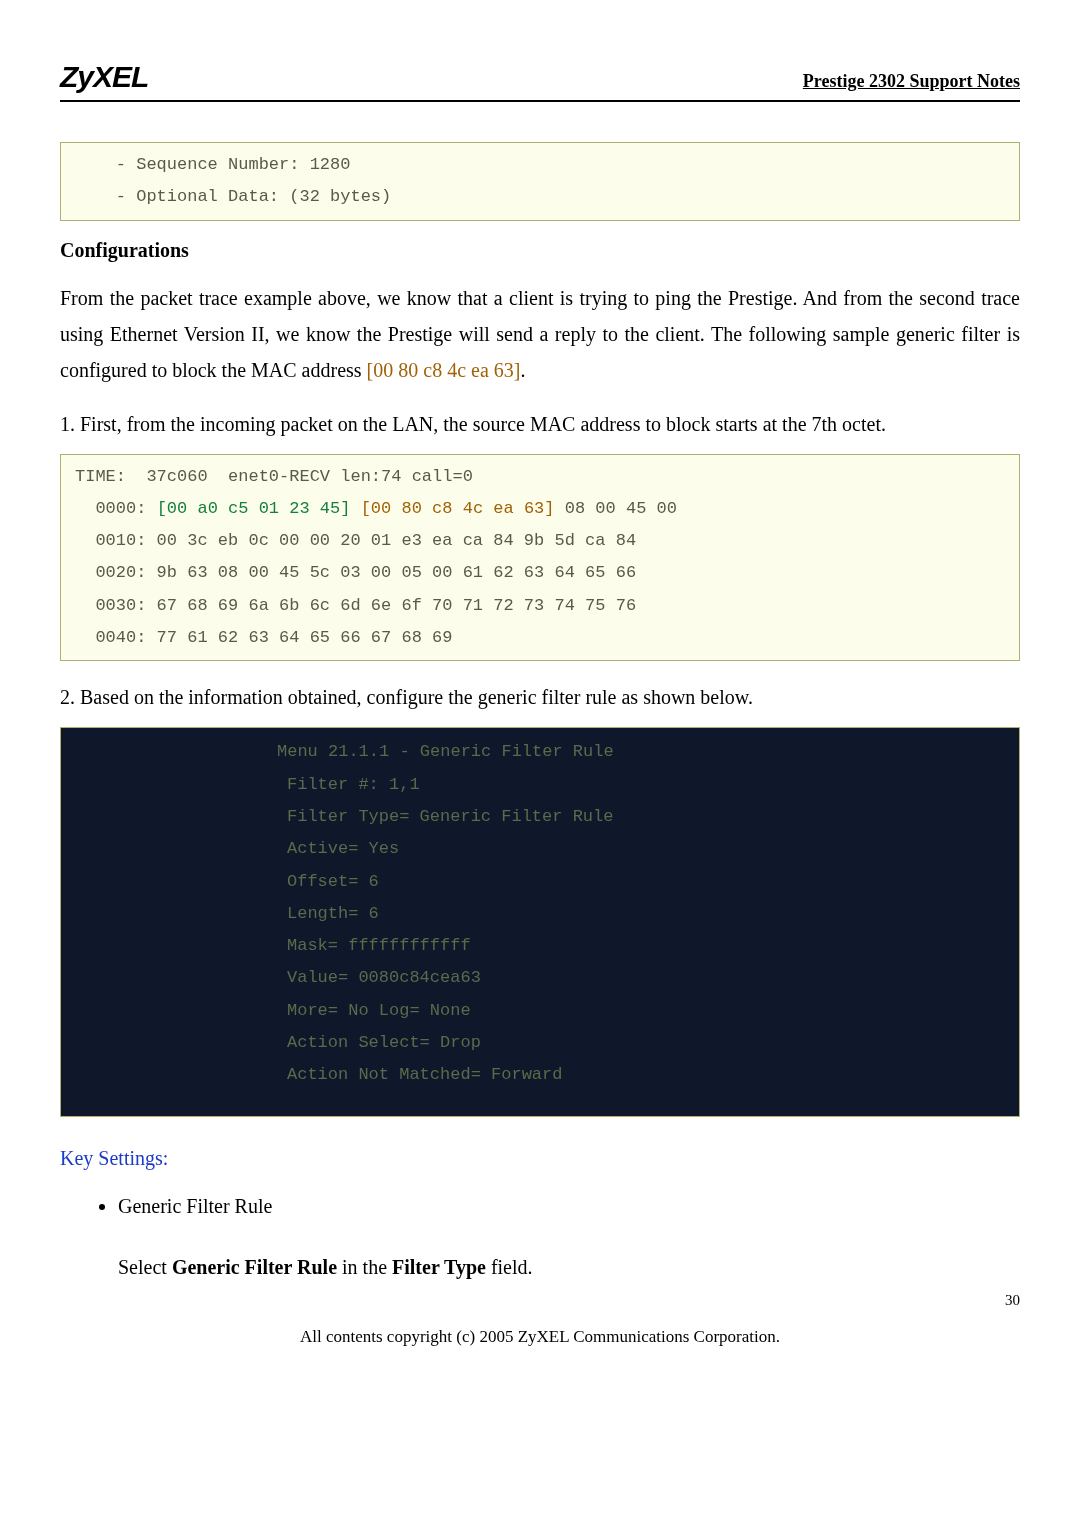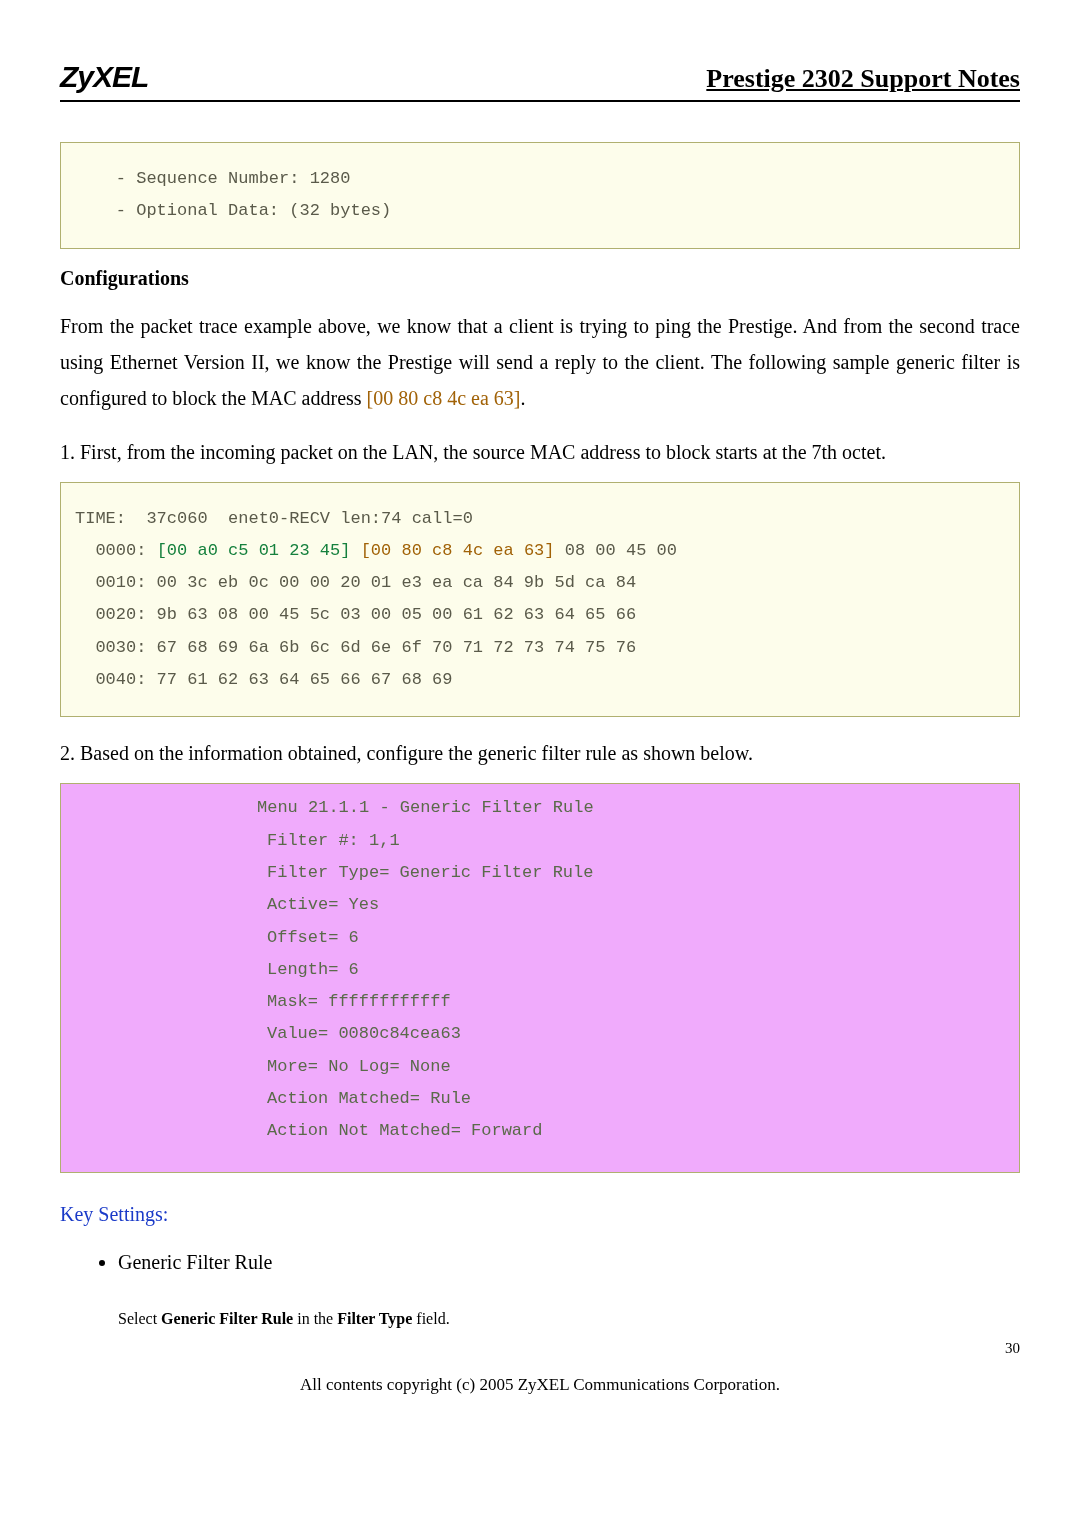--- a/index.html
+++ b/index.html
@@ -20,34 +20,34 @@
   .logo {
     font-family: Arial, Helvetica, sans-serif;
     font-weight: 900;
     font-style: italic;
     font-size: 30px;
     letter-spacing: -1px;
   }
   .header-title {
     font-family: "Times New Roman", Times, serif;
     font-weight: bold;
-    font-size: 26px;
+    font-size: 18px;
     text-decoration: underline;
   }
   .header-rule {
     border: none;
     border-top: 2px solid #000;
     margin-top: 2px;
     margin-bottom: 40px;
   }
   .code-block {
     background: #fdfdeb;
     border: 1px solid #b0b070;
     margin: 8px 0 18px 0;
-    padding: 20px 14px;
+    padding: 6px 14px;
     font-family: "Courier New", Courier, monospace;
     font-size: 17px;
     color: #5a5a4a;
     line-height: 1.9;
     white-space: pre;
     overflow: hidden;
   }
   .h-config {
     font-weight: bold;
     font-size: 20px;
@@ -60,24 +60,24 @@
     text-align: justify;
   }
   .body-line {
     font-size: 20px;
     line-height: 1.8;
     margin-bottom: 12px;
   }
   .mac-blue { color: #a16207; }
   .mac-orange { color: #15803d; }
   .menu-block {
-    background: #f0abfc;
+    background: #0f172a;
     border: 1px solid #b0b070;
     margin: 8px 0 30px 0;
-    padding: 8px 14px 24px 6px;
+    padding: 8px 14px 24px 26px;
     font-family: "Courier New", Courier, monospace;
     font-size: 17px;
     color: #5a6a4a;
     line-height: 1.9;
   }
   .menu-inner { padding-left: 190px; }
   .menu-line-indent { padding-left: 10px; }
   .key-settings {
     color: #1a3ac8;
     font-size: 20px;
@@ -85,21 +85,21 @@
   }
   ul.bullets {
     list-style: disc;
     margin-left: 58px;
     font-size: 20px;
     line-height: 1.8;
   }
   ul.bullets li { margin-bottom: 4px; }
   .sub-line {
     margin-left: 58px;
-    font-size: 16px;
+    font-size: 20px;
     line-height: 1.8;
     margin-top: 25px;
   }
   .footer {
     text-align: center;
     font-size: 17px;
     margin-top: 42px;
   }
   .page-num {
     position: absolute;
@@ -142,21 +142,21 @@
   <div class="menu-inner">
     <div>Menu 21.1.1 - Generic Filter Rule</div>
     <div class="menu-line-indent">Filter #: 1,1</div>
     <div class="menu-line-indent">Filter Type= Generic Filter Rule</div>
     <div class="menu-line-indent">Active= Yes</div>
     <div class="menu-line-indent">Offset= 6</div>
     <div class="menu-line-indent">Length= 6</div>
     <div class="menu-line-indent">Mask= ffffffffffff</div>
     <div class="menu-line-indent">Value= 0080c84cea63</div>
     <div class="menu-line-indent">More= No           Log= None</div>
-    <div class="menu-line-indent">Action Matched= Rule</div>
+    <div class="menu-line-indent">Action Select= Drop</div>
     <div class="menu-line-indent">Action Not Matched= Forward</div>
   </div>
 </div>
 
 <div class="key-settings">Key Settings:</div>
 
 <ul class="bullets">
   <li>Generic Filter Rule</li>
 </ul>
 <div class="sub-line">

